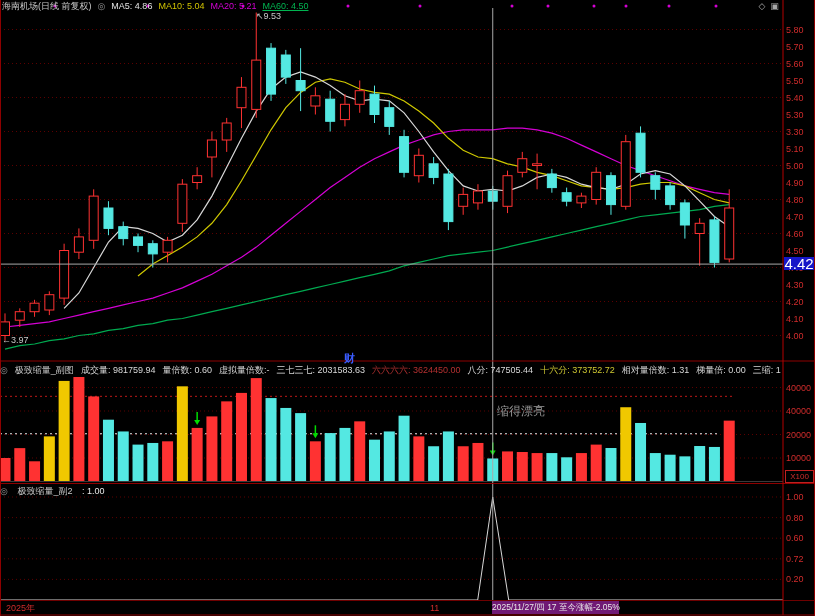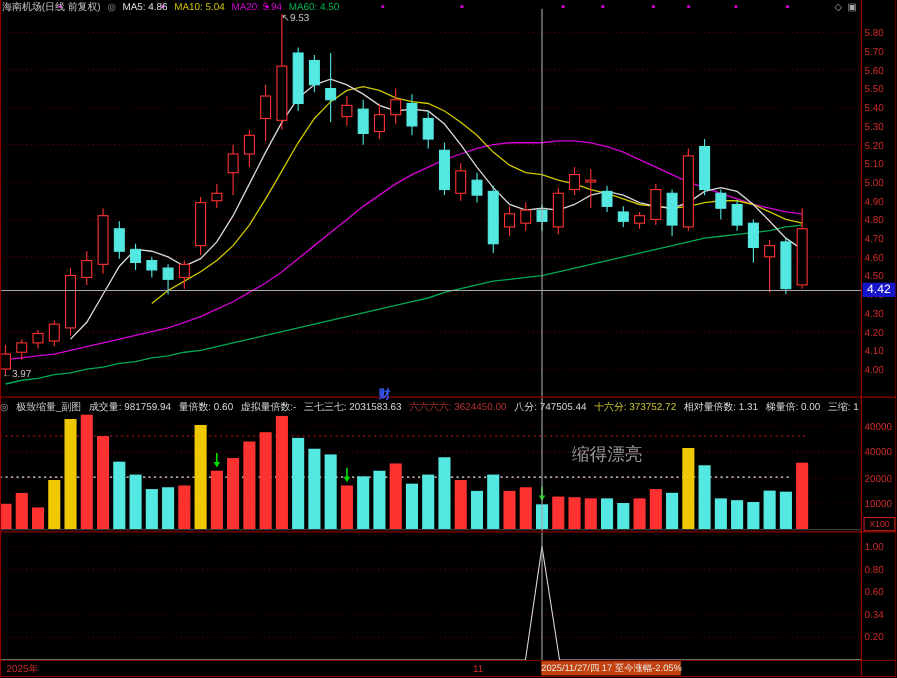--- a/index.html
+++ b/index.html
@@ -3,38 +3,38 @@
 <meta charset="utf-8">
 <style>
   html,body{margin:0;padding:0;background:#000;}
   .stage{position:relative;width:815px;height:616px;background:#000;overflow:hidden;
          font-family:"Liberation Sans",sans-serif;}
   .topbar{position:absolute;left:0;top:0;width:781px;height:12px;display:flex;align-items:center;
           font-size:9px;line-height:12px;white-space:nowrap;}
   .topbar span{margin-right:6px;}
   .t-title{color:#c8c8c8;margin-left:2px;}
   .t-icon{color:#909090;}
-  .ma5{color:#e2e2e2;} .ma10{color:#d2c400;} .ma20{color:#d400d4;} .ma60{color:#00b450;}
+  .ma5{color:#e2e2e2;} .ma10{color:#d2c400;} .ma20{color:#d400d4;} .ma60{color:#00b450;text-decoration:underline;}
   .win-icons{position:absolute;right:36px;top:0;height:12px;display:flex;gap:5px;color:#a8a8a8;
              font-size:9px;line-height:12px;}
   svg{position:absolute;left:0;top:0;}
   .hdr{position:absolute;left:0;width:781px;font-size:9px;white-space:nowrap;overflow:hidden;}
   .hdr span{margin-right:7px;}
   .vol-hdr{top:363px;height:14px;line-height:14px;}
   .p3-hdr{top:485px;height:13px;line-height:13px;}
   .axis-label{position:absolute;font-size:9px;color:#d02c2c;line-height:10px;}
   .pricebox{position:absolute;left:784px;width:30px;height:13px;background:#1616c8;color:#fff;
-            font-size:11px;line-height:13px;text-align:center;}
+            font-size:15px;line-height:13px;text-align:center;}
   .x100box{position:absolute;left:785px;top:470px;width:27px;height:11px;border:1px solid #c02020;
            color:#d02c2c;font-size:8px;line-height:11px;text-align:center;}
   .ann{position:absolute;font-size:9px;color:#c8c8c8;white-space:nowrap;}
-  .ann-note{position:absolute;font-size:16px;color:#9a9a9a;white-space:nowrap;margin-left:23px;}
+  .ann-note{position:absolute;font-size:12px;color:#9a9a9a;white-space:nowrap;}
   .cai{position:absolute;font-size:11px;font-weight:bold;color:#3a5cff;}
   .footer-item{position:absolute;top:602px;font-size:9px;line-height:12px;color:#d02c2c;white-space:nowrap;}
-  .datebox{position:absolute;left:492px;top:601px;width:127px;height:13px;background:#c2410c;
+  .datebox{position:absolute;left:492px;top:601px;width:127px;height:13px;background:#701a75;
            color:#e8e8e8;font-size:8.5px;line-height:13px;text-align:center;white-space:nowrap;}
   .period{color:#d8d8d8;left:789px;margin-top:32px;}
 </style>
 </head>
 <body>
 
 <div class="stage">
 
   <svg id="chart-svg" width="815" height="616" viewBox="0 0 815 616">
       <line x1="0" y1="335.5" x2="783" y2="335.5" stroke="#5c0000" stroke-dasharray="1 3"></line>
@@ -240,61 +240,66 @@
       <circle cx="626" cy="6" r="1.5" fill="#d400d4"></circle>
       <circle cx="669" cy="6" r="1.5" fill="#d400d4"></circle>
       <circle cx="716" cy="6" r="1.5" fill="#d400d4"></circle>
     </svg>
 
   <div class="topbar">
     <span class="t-title">海南机场(日线 前复权)</span>
     <span class="t-icon">◎</span>
     <span class="ma5">MA5: 4.86</span>
     <span class="ma10">MA10: 5.04</span>
-    <span class="ma20">MA20: 5.94</span>
+    <span class="ma20">MA20: 5.21</span>
     <span class="ma60">MA60: 4.50</span>
   </div>
   <div class="win-icons">
     <span>◇</span>
     <span>▣</span>
   </div>
 
   <div class="hdr vol-hdr">
     <span class="t-icon">◎</span><span id="vol-fields"><span style="color: rgb(200, 200, 200);">极致缩量_副图</span><span style="color: rgb(216, 216, 216);">成交量: 981759.94</span><span style="color: rgb(216, 216, 216);">量倍数: 0.60</span><span style="color: rgb(216, 216, 216);">虚拟量倍数:-</span><span style="color: rgb(216, 216, 216);">三七三七: 2031583.63</span><span style="color: rgb(180, 48, 48);">六六六六: 3624450.00</span><span style="color: rgb(216, 216, 216);">八分: 747505.44</span><span style="color: rgb(207, 200, 50);">十六分: 373752.72</span><span style="color: rgb(216, 216, 216);">相对量倍数: 1.31</span><span style="color: rgb(216, 216, 216);">梯量倍: 0.00</span><span style="color: rgb(216, 216, 216);">三缩: 1.00</span></span>
   </div>
 
+  <div class="hdr p3-hdr">
+    <span class="t-icon">◎</span>
+    <span style="color:#c8c8c8">极致缩量_副2</span>
+    <span style="color:#e8e8e8">: 1.00</span>
+  </div>
 
   <div id="axis-layer">
       <div class="axis-label" style="left: 786px; top: 24.5px;">5.80</div>
       <div class="axis-label" style="left: 786px; top: 41.5px;">5.70</div>
       <div class="axis-label" style="left: 786px; top: 58.5px;">5.60</div>
       <div class="axis-label" style="left: 786px; top: 75.5px;">5.50</div>
       <div class="axis-label" style="left: 786px; top: 92.5px;">5.40</div>
       <div class="axis-label" style="left: 786px; top: 109.5px;">5.30</div>
-      <div class="axis-label" style="left: 786px; top: 126.5px;">5.20</div>
+      <div class="axis-label" style="left: 786px; top: 126.5px;">3.30</div>
       <div class="axis-label" style="left: 786px; top: 143.5px;">5.10</div>
       <div class="axis-label" style="left: 786px; top: 160.5px;">5.00</div>
       <div class="axis-label" style="left: 786px; top: 177.5px;">4.90</div>
       <div class="axis-label" style="left: 786px; top: 194.5px;">4.80</div>
       <div class="axis-label" style="left: 786px; top: 211.5px;">4.70</div>
       <div class="axis-label" style="left: 786px; top: 228.5px;">4.60</div>
       <div class="axis-label" style="left: 786px; top: 245.5px;">4.50</div>
       <div class="axis-label" style="left: 786px; top: 262.5px;">4.40</div>
       <div class="axis-label" style="left: 786px; top: 279.5px;">4.30</div>
       <div class="axis-label" style="left: 786px; top: 296.5px;">4.20</div>
       <div class="axis-label" style="left: 786px; top: 313.5px;">4.10</div>
       <div class="axis-label" style="left: 786px; top: 330.5px;">4.00</div>
       <div class="axis-label" style="left: 786px; top: 382.5px;">40000</div>
       <div class="axis-label" style="left: 786px; top: 406px;">40000</div>
       <div class="axis-label" style="left: 786px; top: 429.5px;">20000</div>
       <div class="axis-label" style="left: 786px; top: 453px;">10000</div>
       <div class="axis-label" style="left: 786px; top: 492px;">1.00</div>
       <div class="axis-label" style="left: 786px; top: 512.6px;">0.80</div>
       <div class="axis-label" style="left: 786px; top: 533.2px;">0.60</div>
-      <div class="axis-label" style="left: 786px; top: 553.8px;">0.34</div>
+      <div class="axis-label" style="left: 786px; top: 553.8px;">0.72</div>
       <div class="axis-label" style="left: 786px; top: 574.4px;">0.20</div>
     </div>
 
   <div class="pricebox" style="top:257px">4.42</div>
 
   <div class="x100box">X100</div>
 
   <div class="ann" style="left:256px;top:11px">↖9.53</div>
   <div class="ann" style="left:2px;top:335px">←3.97</div>
   <div class="ann-note" style="left:497px;top:403px">缩得漂亮</div>

